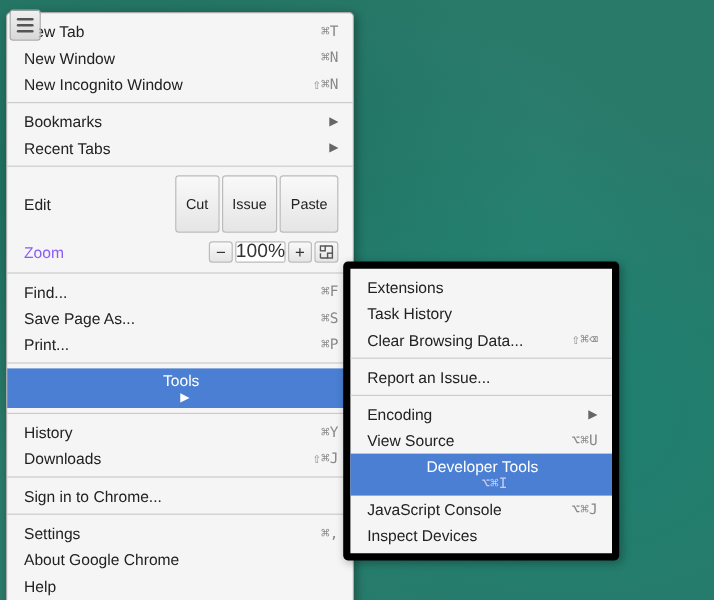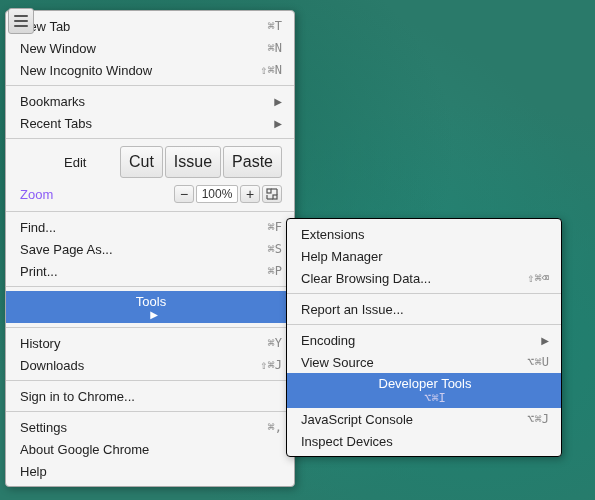--- a/index.html
+++ b/index.html
@@ -103,36 +103,35 @@
       margin: 4px 0;
     }
 
     
     .menu-item-edit {
       display: flex;
       align-items: center;
       padding: 3px 12px 3px 14px;
       min-height: 26px;
       gap: 8px;
-      margin-left: 44px;
     }
     .edit-label {
       flex: 1;
       color: #222;
     }
     .edit-buttons {
       display: flex;
       gap: 2px;
     }
     .edit-btn {
-      padding: 6px 8px;
+      padding: 16px 8px;
       background: linear-gradient(to bottom, #f9f9f9, #e5e5e5);
       border: 1px solid #bbb;
       border-radius: 3px;
-      font-size: 16px;
+      font-size: 12px;
       cursor: pointer;
       color: #222;
     }
 
     
     .menu-item-zoom {
       display: flex;
       align-items: center;
       padding: 3px 12px 3px 14px;
       min-height: 26px;
@@ -161,21 +160,21 @@
       color: #333;
       line-height: 1;
     }
     .zoom-value {
       width: 42px;
       height: 18px;
       background: #fff;
       border: 1px solid #bbb;
       border-radius: 2px;
       text-align: center;
-      font-size: 12px;
+      font-size: 16px;
       color: #333;
       display: flex;
       align-items: center;
       justify-content: center;
     }
     .zoom-fullscreen {
       width: 20px;
       height: 18px;
       background: linear-gradient(to bottom, #f9f9f9, #e5e5e5);
       border: 1px solid #bbb;
@@ -185,23 +184,23 @@
       align-items: center;
       justify-content: center;
       font-size: 11px;
     }
 
     
     .submenu {
       position: absolute;
       top: 218px;
       left: 286px;
-      width: 276px;
+      width: 230px;
       background: #f5f5f5;
-      border: 1px solid #000000;
+      border: 6px solid #000000;
       border-radius: 4px;
       box-shadow: 2px 2px 8px rgba(0,0,0,0.3);
       padding: 4px 0;
       z-index: 60;
     }
 
     
     .kbd {
       font-family: -apple-system, monospace;
       font-size: 12px;
@@ -338,21 +337,21 @@
 
 </div>
 
 <div class="submenu">
 
   <div class="menu-item">
     <span class="menu-item-label">Extensions</span>
   </div>
 
   <div class="menu-item">
-    <span class="menu-item-label">Help Manager</span>
+    <span class="menu-item-label">Task History</span>
   </div>
 
   <div class="menu-item">
     <span class="menu-item-label">Clear Browsing Data...</span>
     <span class="menu-item-shortcut kbd">⇧⌘⌫</span>
   </div>
 
   <div class="menu-separator"></div>
 
   <div class="menu-item">

